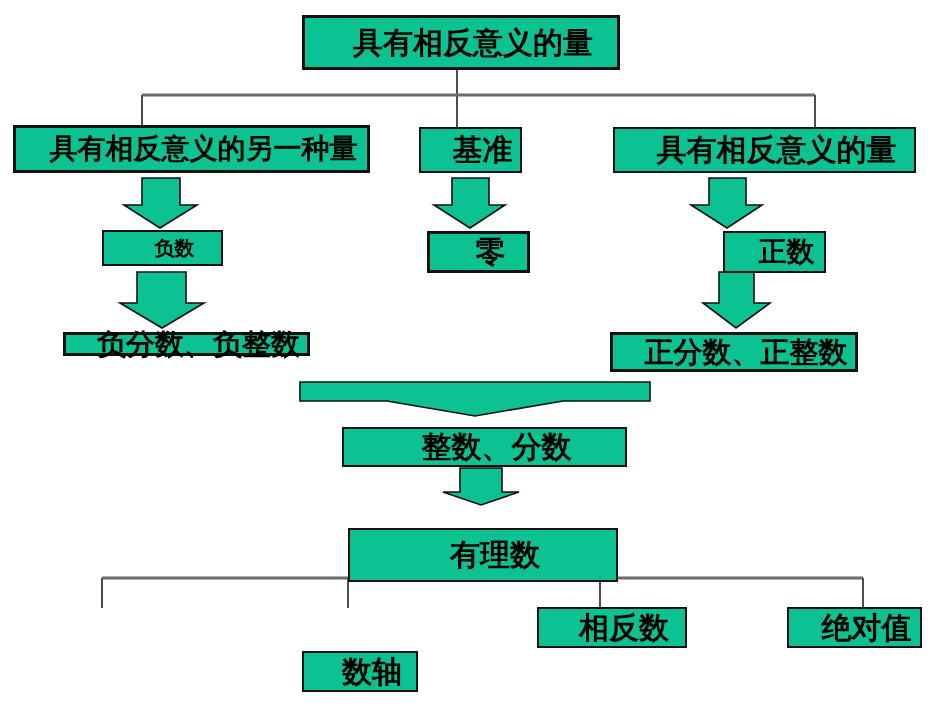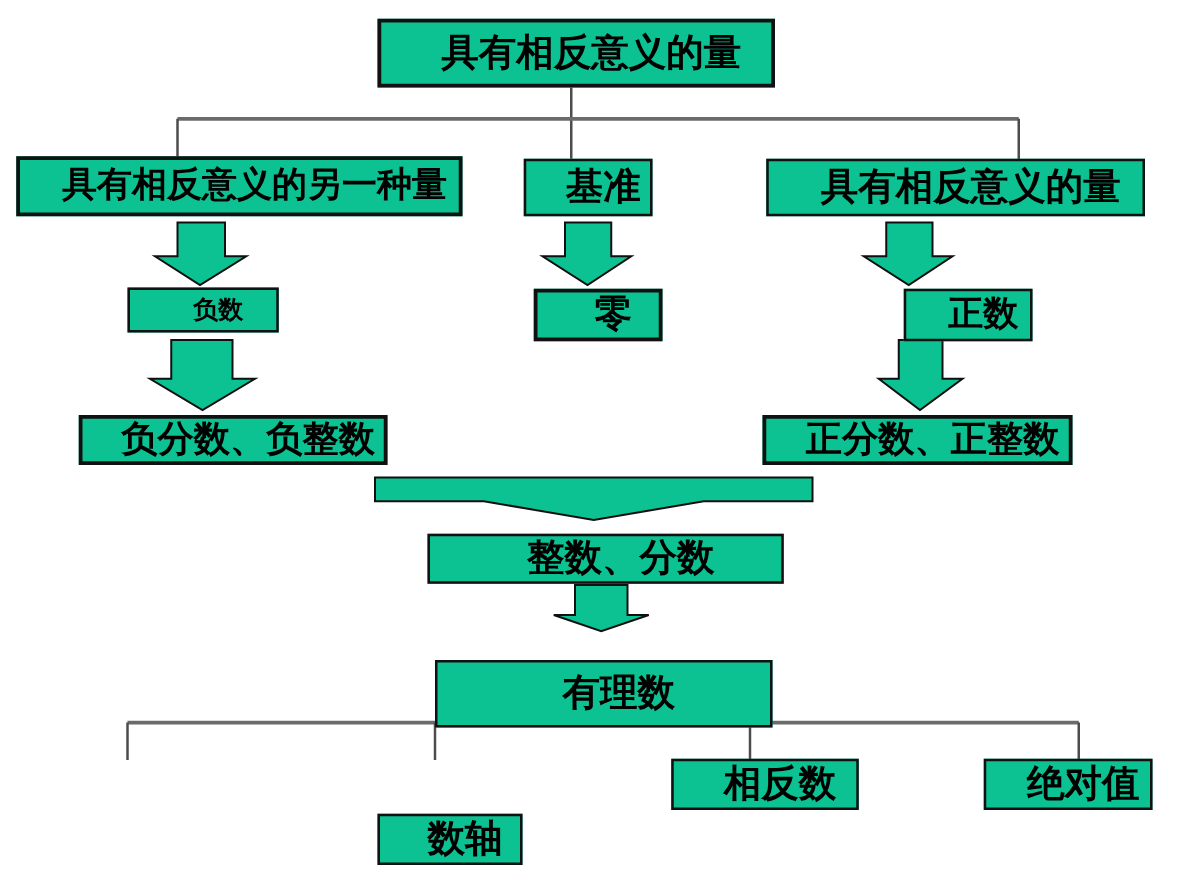--- a/index.html
+++ b/index.html
@@ -37,21 +37,21 @@
     line-height: 1;
     padding-left: 24px;
   }
   .n-root     { left: 302px; top: 15px;  width: 318px; height: 55px; border-width: 3px; }
   .n-r2l      { left: 13px;  top: 125px; width: 357px; height: 48px; font-size: 28px; border-width: 3px; }
   .n-r2m      { left: 419px; top: 127px; width: 103px; height: 46px; }
   .n-r2r      { left: 613px; top: 127px; width: 303px; height: 46px; }
   .n-neg      { left: 102px; top: 230px; width: 121px; height: 36px; font-size: 20px; }
   .n-zero     { left: 427px; top: 231px; width: 103px; height: 42px; border-width: 3px; }
   .n-pos      { left: 682px; top: 231px; width: 103px; height: 42px; font-size: 28px; margin-left: 41px; }
-  .n-negf     { left: 63px;  top: 332px; width: 247px; height: 40px; font-size: 29px; border-width: 3px; }
+  .n-negf     { left: 63px;  top: 332px; width: 247px; height: 24px; font-size: 29px; border-width: 3px; }
   .n-posf     { left: 610px; top: 332px; width: 248px; height: 40px; font-size: 29px; border-width: 3px; }
   .n-intfrac  { left: 342px; top: 427px; width: 285px; height: 40px; }
   .n-rational { left: 348px; top: 528px; width: 270px; height: 54px; text-align: center; }
   .n-cmp      { left: 0px;   top: 607px; width: 257px; height: 41px; font-size: 29px; border-left-width: 3px; }
   .n-axis     { left: 302px; top: 607px; width: 116px; height: 41px; margin-top: 44px; }
   .n-oppn     { left: 537px; top: 607px; width: 150px; height: 41px; }
   .n-abs      { left: 787px; top: 607px; width: 135px; height: 41px; }
 
   .connector { stroke: var(--connector, #6b6b6b); fill: none; }
   .connector.rail { stroke-width: 3; }

